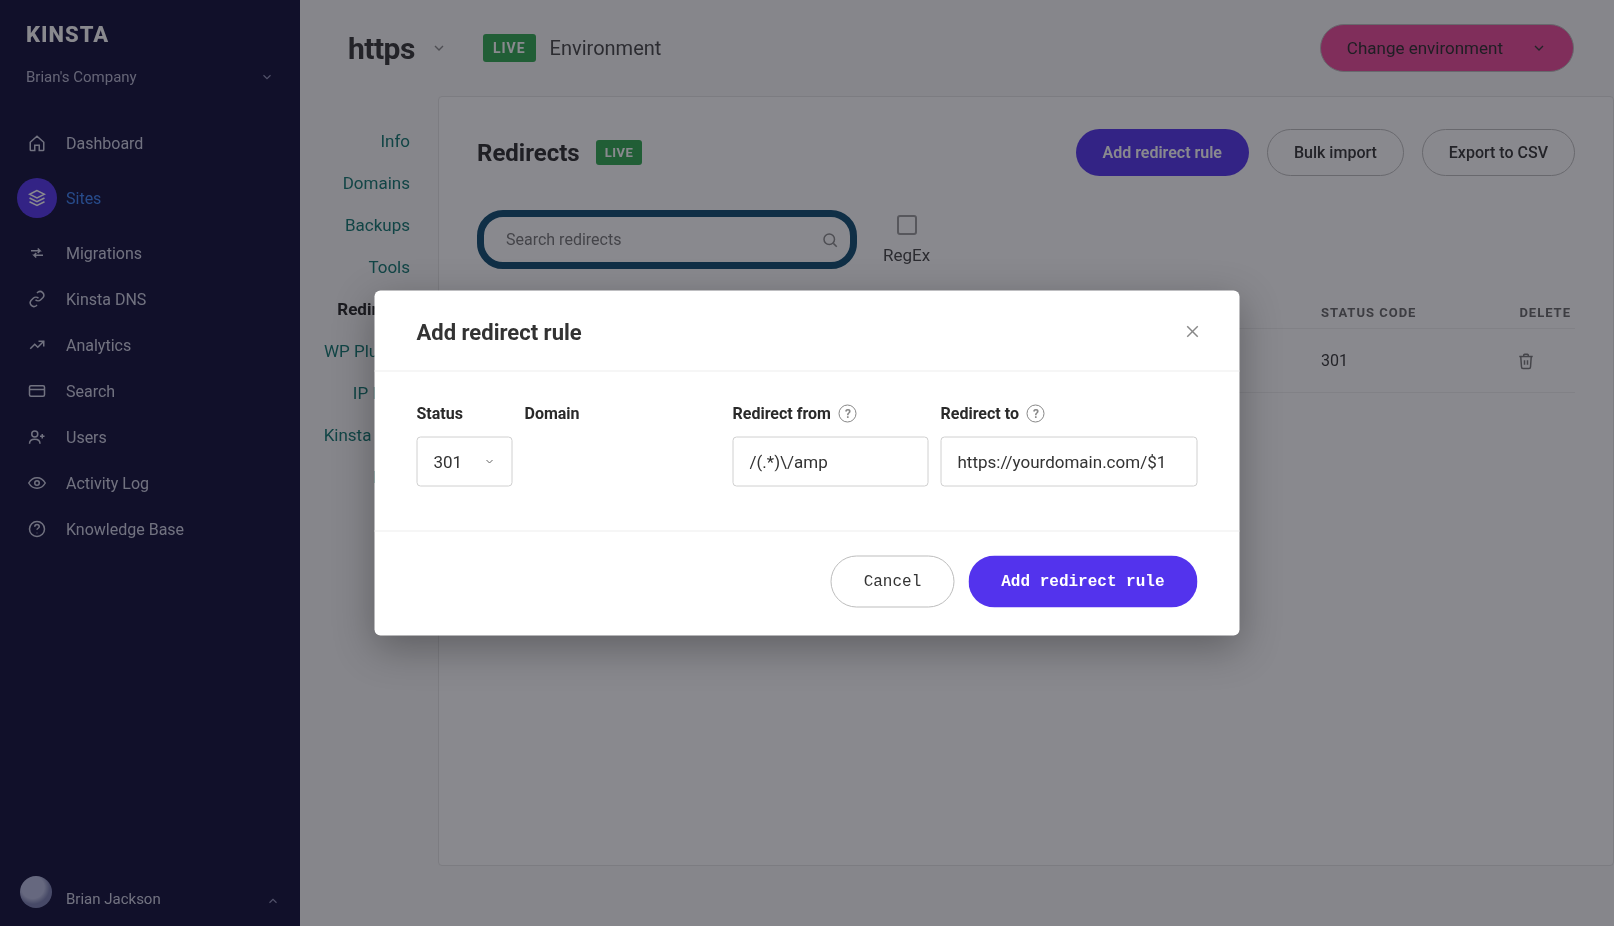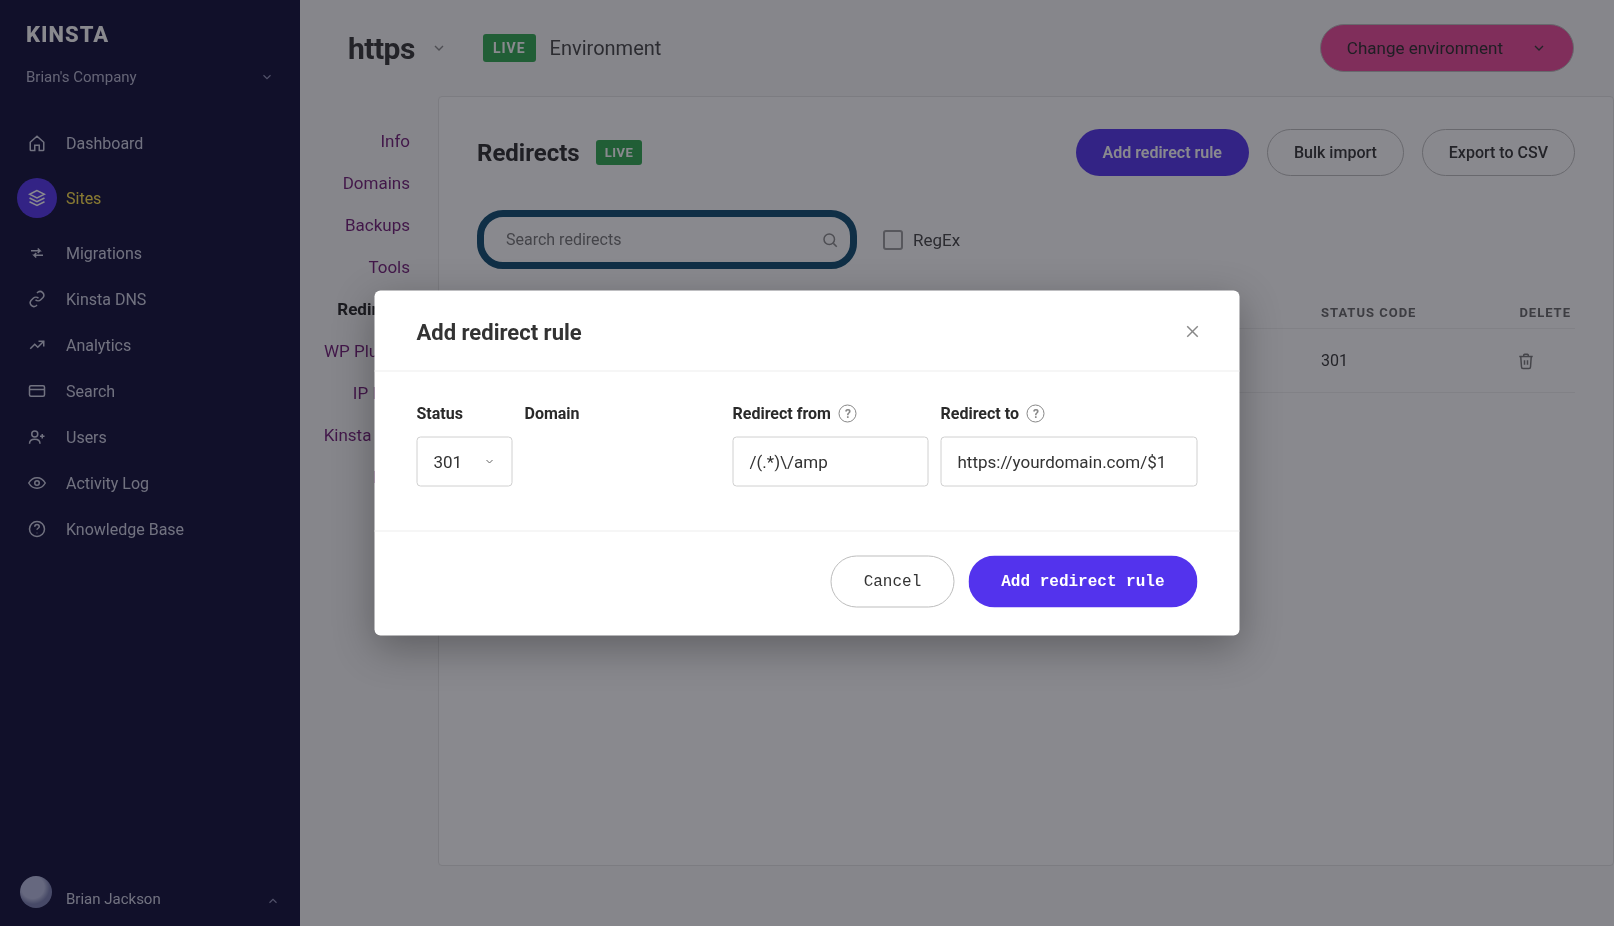--- a/index.html
+++ b/index.html
@@ -5,50 +5,50 @@
   *{box-sizing:border-box;margin:0;padding:0;font-family:-apple-system,BlinkMacSystemFont,"Segoe UI",Roboto,Helvetica,Arial,sans-serif;}
   body{width:1614px;height:926px;overflow:hidden;background:#f8f8f8;color:#2a2a2a;position:relative;}
   
   .sidebar{position:absolute;left:0;top:0;width:300px;height:926px;background:#0e0c36;color:#cfd0e2;display:flex;flex-direction:column;}
   .logo{padding:22px 26px 8px 26px;}
   .logo svg{display:block;}
   .company{display:flex;align-items:center;justify-content:space-between;padding:10px 26px 24px 26px;color:#b6b6cf;font-size:15px;cursor:pointer;}
   .nav{padding:10px 12px 0 12px;flex:1;}
   .nav-item{display:flex;align-items:center;gap:18px;padding:12px 14px;border-radius:22px;color:#cfd0e2;font-size:16px;cursor:pointer;}
   .nav-item .icon-wrap{width:22px;height:22px;display:flex;align-items:center;justify-content:center;}
-  .nav-item.active{color:#fde047;}
+  .nav-item.active{color:#3b82f6;}
   .nav-item.active .icon-wrap{background:#5333ed;border-radius:50%;width:40px;height:40px;margin-left:-9px;margin-right:-9px;}
   .user-footer{display:flex;align-items:flex-end;gap:14px;padding:18px 20px;}
   .avatar{width:32px;height:32px;border-radius:50%;background:radial-gradient(circle at 40% 35%,#b9bde0 0 40%,#7a7fb0 60%);}
   .user-footer .name{color:#cfd0e2;font-size:15px;flex:1;}
   
   .top{position:absolute;left:300px;top:0;right:0;height:96px;display:flex;align-items:center;padding:0 40px 0 48px;}
   .site-name{font-size:30px;font-weight:700;color:#333;letter-spacing:-0.5px;}
   .site-caret{margin-left:16px;color:#888;cursor:pointer;}
   .env-badge{background:#2fa84f;color:#fff;font-weight:700;font-size:14px;padding:6px 10px;border-radius:3px;margin-left:36px;letter-spacing:1px;}
   .env-label{font-size:20px;color:#444;margin-left:14px;}
   .change-env{margin-left:auto;border:1px solid #bdbdbd;background:#ec4899;border-radius:26px;padding:13px 26px;font-size:17px;display:flex;align-items:center;gap:28px;cursor:pointer;}
   
   .subnav{position:absolute;left:300px;top:96px;width:138px;bottom:0;padding:24px 0;}
-  .subnav .sub-item{display:block;text-align:right;padding:11px 28px 11px 12px;color:#701a75;font-size:17px;cursor:pointer;}
+  .subnav .sub-item{display:block;text-align:right;padding:11px 28px 11px 12px;color:#0f766e;font-size:17px;cursor:pointer;}
   .subnav .sub-item.current{color:#222;font-weight:700;}
   
   .main-card{position:absolute;left:438px;right:0;top:96px;bottom:60px;background:#fff;border:1px solid #e4e4e4;border-radius:4px;padding:32px 38px;overflow:hidden;}
   .main-head{display:flex;align-items:center;gap:16px;}
   .main-title{font-size:24px;font-weight:700;}
   .live-badge{background:#2fa84f;color:#fff;font-weight:700;font-size:13px;padding:5px 9px;border-radius:3px;letter-spacing:0.5px;}
   .head-actions{margin-left:auto;display:flex;gap:18px;}
   .btn{border-radius:26px;padding:13px 26px;font-size:16px;font-weight:600;cursor:pointer;border:1px solid transparent;}
   .btn-primary{background:#5333ed;color:#fff;}
   .btn-outline{background:#fff;color:#333;border-color:#bdbdbd;font-weight:500;}
   .search-row{display:flex;align-items:center;gap:26px;margin-top:34px;}
   .search-wrap{position:relative;width:380px;}
   .search-wrap input{width:100%;border:7px solid #0c4a6e;border-radius:26px;padding:13px 46px 13px 22px;font-size:16px;outline:none;}
   .search-wrap .sicon{position:absolute;right:18px;top:50%;transform:translateY(-50%);color:#888;}
-  .regex{display:flex;align-items:center;gap:10px;font-size:17px;color:#444;cursor:pointer;}
+  .regex{display:flex;align-items:center;gap:10px;font-size:17px;color:#444;cursor:pointer;flex-direction:column;}
   .regex-box{width:20px;height:20px;border:2px solid #9a9a9a;border-radius:3px;}
   .table{margin-top:28px;}
   .thead{display:grid;grid-template-columns:1fr 1fr 160px 90px;color:#666;font-size:13px;letter-spacing:1px;font-weight:700;padding:8px 4px;border-bottom:1px solid #eee;}
   .trow{display:grid;grid-template-columns:1fr 1fr 160px 90px;align-items:center;padding:22px 4px;border-bottom:1px solid #eee;font-size:16px;color:#333;}
   .trow .del{color:#888;cursor:pointer;justify-self:center;}
   
   .overlay{position:absolute;inset:0;background:rgba(20,20,30,0.5);}
   .modal{position:absolute;left:50%;top:50%;transform:translate(-50%,-50%);width:865px;background:#fff;border-radius:6px;box-shadow:0 12px 40px rgba(0,0,0,0.3);}
   .modal-head{display:flex;align-items:center;justify-content:space-between;padding:28px 34px 26px 42px;border-bottom:1px solid #eee;}
   .modal-title{font-size:22px;font-weight:700;color:#333;}

